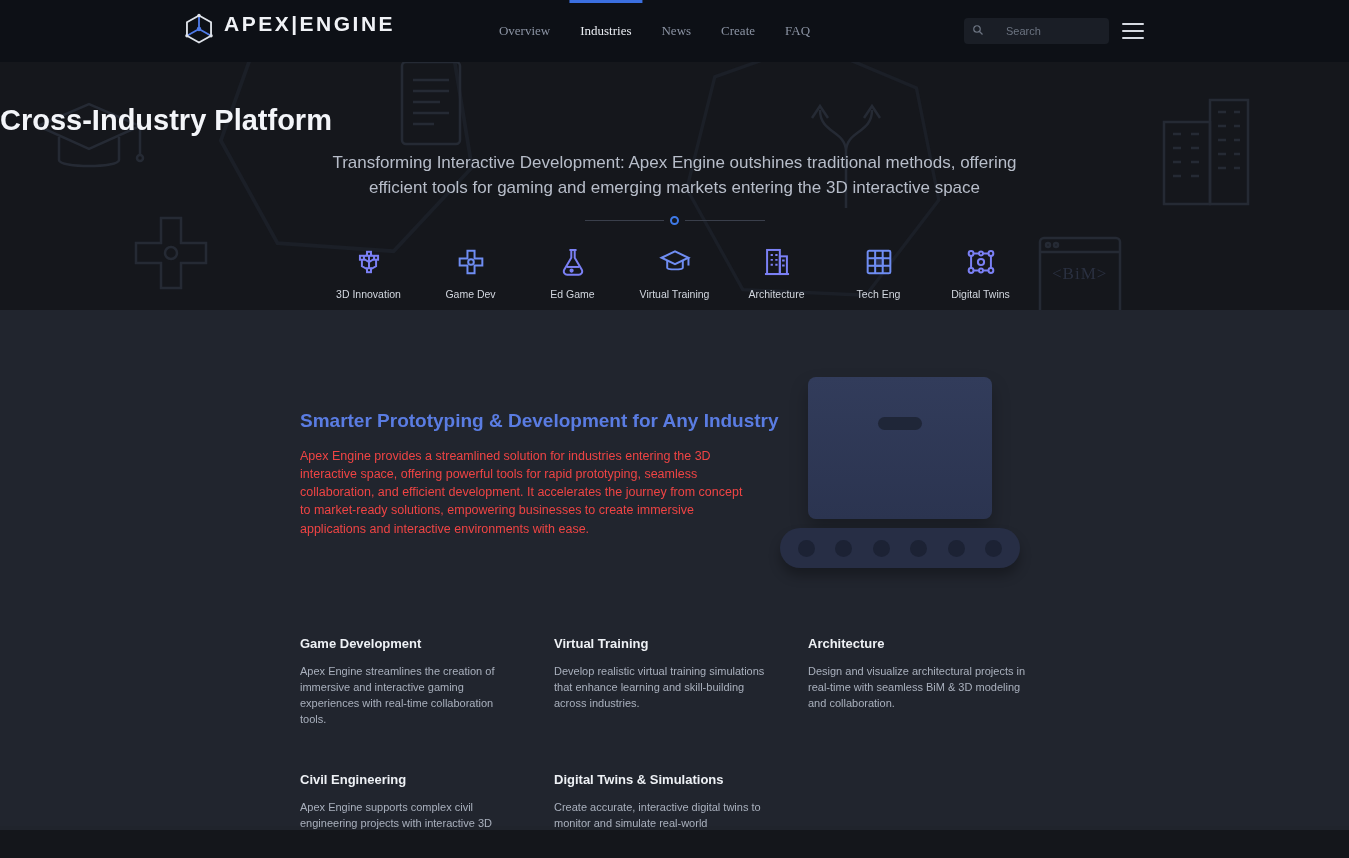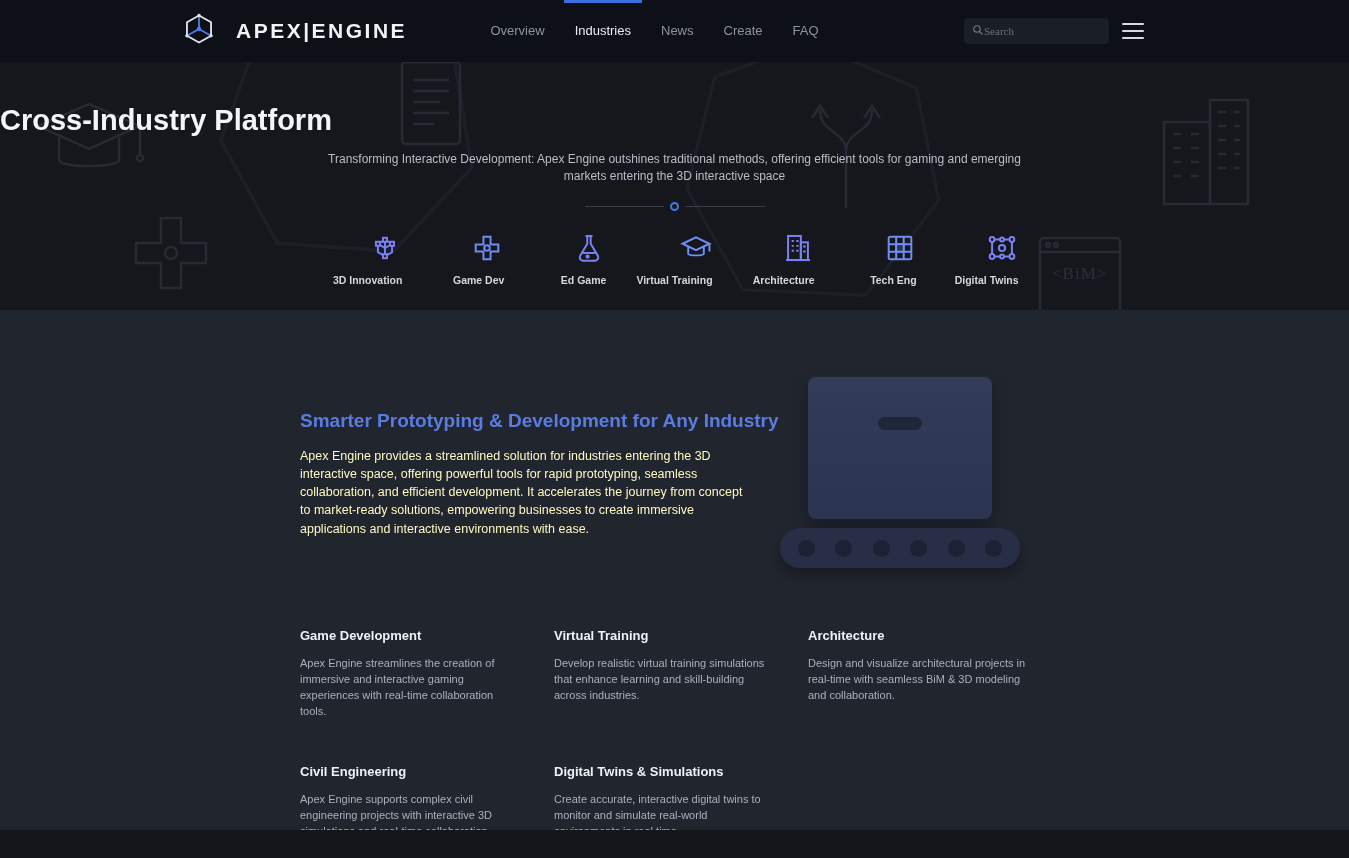--- a/index.html
+++ b/index.html
@@ -2,59 +2,59 @@
 <html><head>
 <meta charset="utf-8">
 <style>
   * { margin:0; padding:0; box-sizing:border-box; }
   html,body { width:1349px; height:858px; }
   body { font-family:"Liberation Sans", sans-serif; background:#20242c; overflow:hidden; }
   .page { position:relative; width:1349px; height:858px; background:#20242c; overflow:hidden; }
 
   
   .header { position:relative; height:62px; background:#0d1016; display:flex; align-items:center; z-index:30; }
-  .logo { display:flex; align-items:center; gap:20px; margin-left:182px; cursor:pointer; }
+  .logo { display:flex; gap:8px; margin-left:182px; cursor:pointer; }
   .logo-text { color:#f0f2f6; font-size:21px; font-weight:700; letter-spacing:2.5px; }
   .nav { position:absolute; left:50%; transform:translateX(-50%) translateX(-20px); top:0; height:62px; display:flex; }
-  .nav-item { height:62px; line-height:62px; padding:0 15px; font-size:13px; color:#8b93a3; cursor:pointer; position:relative; }
+  .nav-item { height:62px; line-height:62px; padding:0 15px; font-size:13px; color:#8b93a3; cursor:pointer; position:relative;font-family:Liberation Serif, serif; }
   .nav-item.active { color:#e9ecf2; }
   .nav-item.active::before { content:""; position:absolute; top:0; left:4px; right:4px; height:3px; background:#3b6fe0; }
   .search-box { position:absolute; right:240px; top:50%; transform:translateY(-50%); width:145px; height:26px; background:#1a1e26; border-radius:4px; display:flex; align-items:center; padding:0 8px; }
-  .search-box input { background:transparent; border:none; outline:none; color:#cfd4dc; font-size:11px; width:100%; margin-left:0; font-family:Liberation Serif, serif; }
+  .search-box input { background:transparent; border:none; outline:none; color:#cfd4dc; font-size:11px; width:100%; margin-left:22px; font-family:Liberation Sans, sans-serif; }
   .search-box input::placeholder { color:#6b7380; }
   .menu-btn { position:absolute; right:205px; top:50%; transform:translateY(-50%); width:22px; height:16px; display:flex; flex-direction:column; justify-content:space-between; cursor:pointer; }
   .menu-btn span { display:block; height:2px; background:#d6dae2; border-radius:1px; }
 
   
   .hero { position:relative; height:248px; background:#15171c; overflow:hidden; }
   .bg-ico { position:absolute; opacity:1; pointer-events:none; }
   .bg-ico svg { display:block; }
   .bim-label { position:absolute; left:1052px; top:202px; color:#2a3040; font-size:17px; letter-spacing:1px; pointer-events:none;font-family:Liberation Serif, serif; }
   .hero-title { text-align:left; padding-top:42px; color:#f3f5f9; font-size:29px; font-weight:700; position:relative; z-index:2; }
-  .hero-sub { margin:14px auto 0; width:710px; text-align:center; color:#b7bdc9; font-size:12px; line-height:1.45; position:relative; z-index:2; }
+  .hero-sub { margin:14px auto 0; width:710px; text-align:center; color:#b7bdc9; font-size:17px; line-height:1.45; position:relative; z-index:2; }
   .divider { margin:16px auto 0; width:180px; display:flex; align-items:center; position:relative; z-index:2; }
   .divider .line { flex:1; height:1px; background:#3a3f4b; }
   .divider .dot { width:9px; height:9px; border:2px solid #3f7ae8; border-radius:50%; margin:0 6px; background:transparent; }
   .industries { margin-top:20px; display:flex; justify-content:center; gap:30px; position:relative; z-index:2; }
-  .ind-item { min-width:72px; display:flex; flex-direction:column; align-items:flex-end; cursor:pointer;font-weight:bold; }
+  .ind-item { min-width:72px; display:flex; flex-direction:column; align-items:center; cursor:pointer; }
   .ind-item svg { display:block; }
   .ind-label { margin-top:9px; font-size:10.5px; color:#d2d7df; white-space:nowrap; }
 
   
   .main { position:relative; height:516px; background:#21252e; }
   .section-heading { position:absolute; left:300px; top:100px; width:480px; color:#5a7ce2; font-size:19px; font-weight:700; }
-  .section-para { position:absolute; left:300px; top:137px; width:452px; color:#fef9c3; font-size:12.5px; line-height:1.45; }
+  .section-para { position:absolute; left:300px; top:137px; width:452px; color:#ef4444; font-size:12.5px; line-height:1.45; }
 
   .machine { position:absolute; left:780px; top:65px; width:240px; height:200px; }
   .machine-body { position:absolute; left:28px; top:2px; width:184px; height:142px; background:linear-gradient(#323c5b,#2b3450); border-radius:8px; box-shadow:0 10px 18px rgba(0,0,0,.25); }
   .machine-slot { position:absolute; left:70px; top:40px; width:44px; height:13px; background:#1f2638; border-radius:7px; }
   .conveyor { position:absolute; left:0; top:153px; width:240px; height:40px; background:#272e45; border-radius:20px; display:flex; align-items:center; justify-content:space-between; padding:0 18px; box-shadow:0 8px 12px rgba(0,0,0,.28); }
   .conveyor .roller { width:17px; height:17px; border-radius:50%; background:#1c2234; }
 
-  .cards { position:absolute; left:300px; top:318px; display:grid; grid-template-columns:repeat(3,237px); column-gap:17px; row-gap:44px; }
+  .cards { position:absolute; left:300px; top:326px; display:grid; grid-template-columns:repeat(3,237px); column-gap:17px; row-gap:44px; }
   .card-title { color:#eef1f5; font-size:13px; font-weight:700; }
   .card-body { margin-top:13px; width:218px; color:#a9b0bd; font-size:11px; line-height:1.45; }
 
   .footer-strip { position:absolute; left:0; bottom:0; width:100%; height:28px; background:#14161b; }
 </style>
 </head>
 <body>
 
 <div class="page">
 

